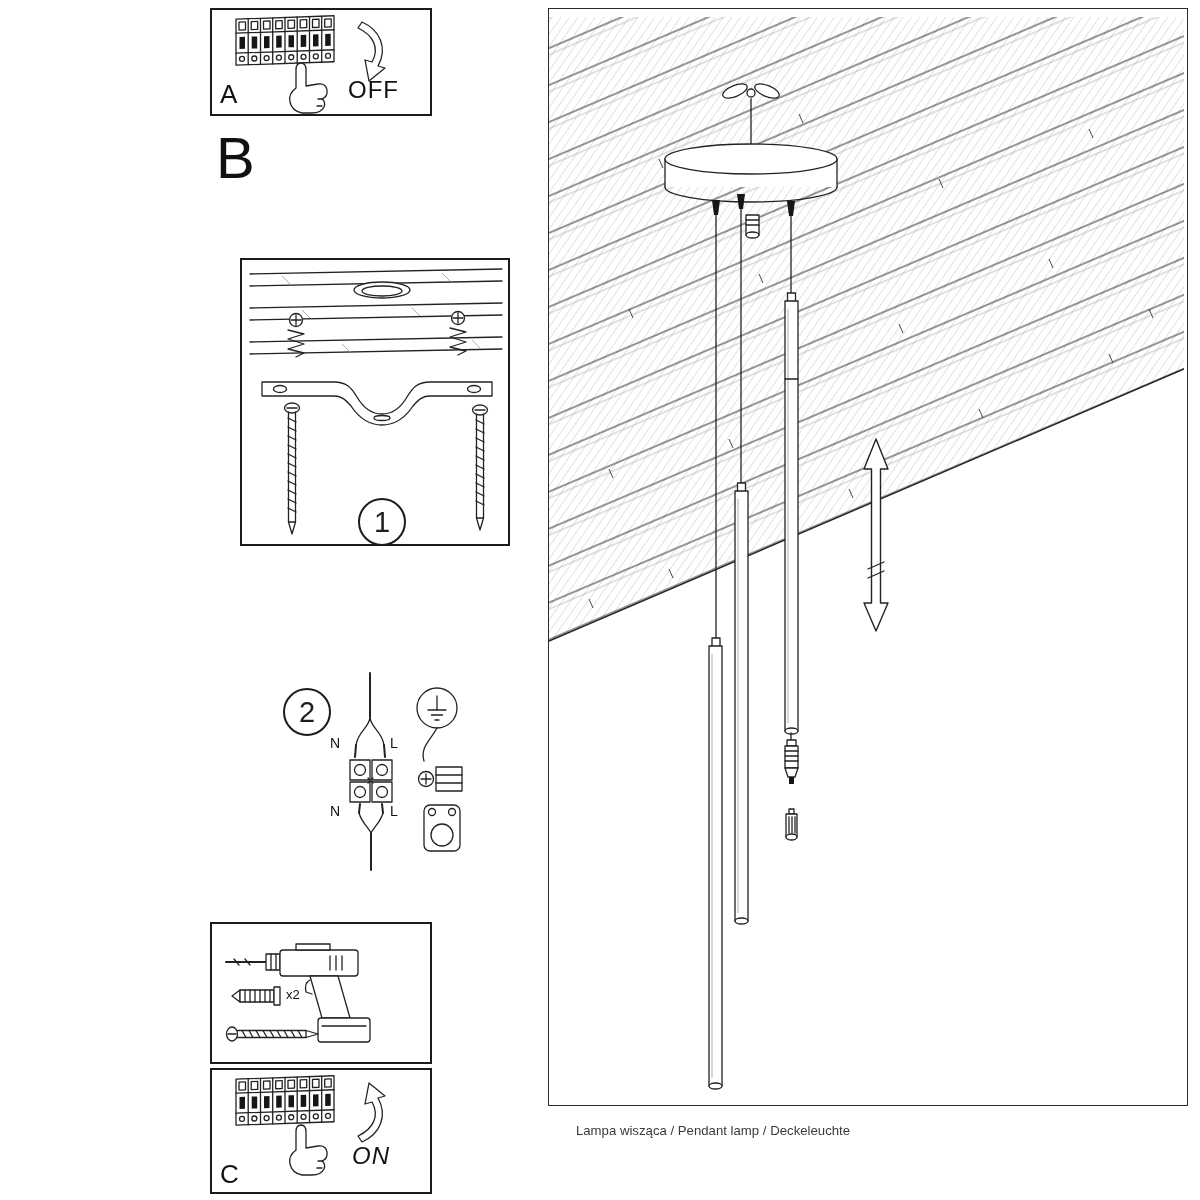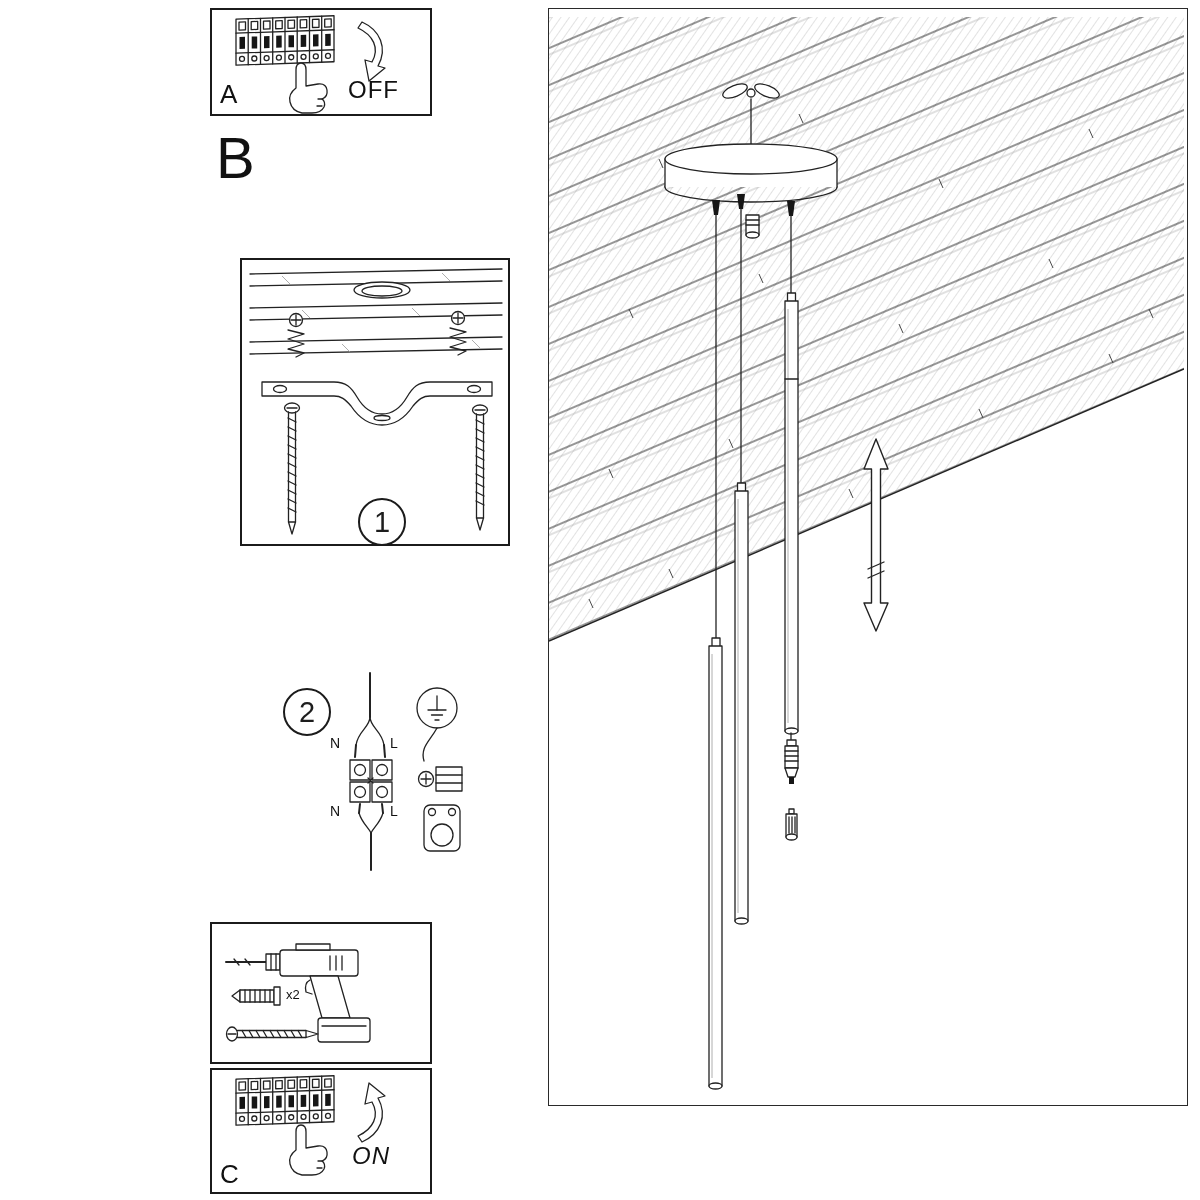--- a/index.html
+++ b/index.html
@@ -377,15 +377,16 @@
 
       <g>
         <polygon points="327,430 339,460 331.5,460 331.5,594 339,594 327,622 315,594 322.5,594 322.5,460 315,460" fill="#fff" stroke="#222" stroke-width="1.4" stroke-linejoin="round"></polygon>
         <line x1="319" y1="560" x2="335" y2="553" class="s"></line>
         <line x1="319" y1="569" x2="335" y2="562" class="s"></line>
       </g>
     </svg>
   </div>
 
   <div class="captions">
+    <div>Lampa wisząca / Pendant lamp / Deckeleuchte</div>
   </div>
 
 </div>
 
 </body></html>

